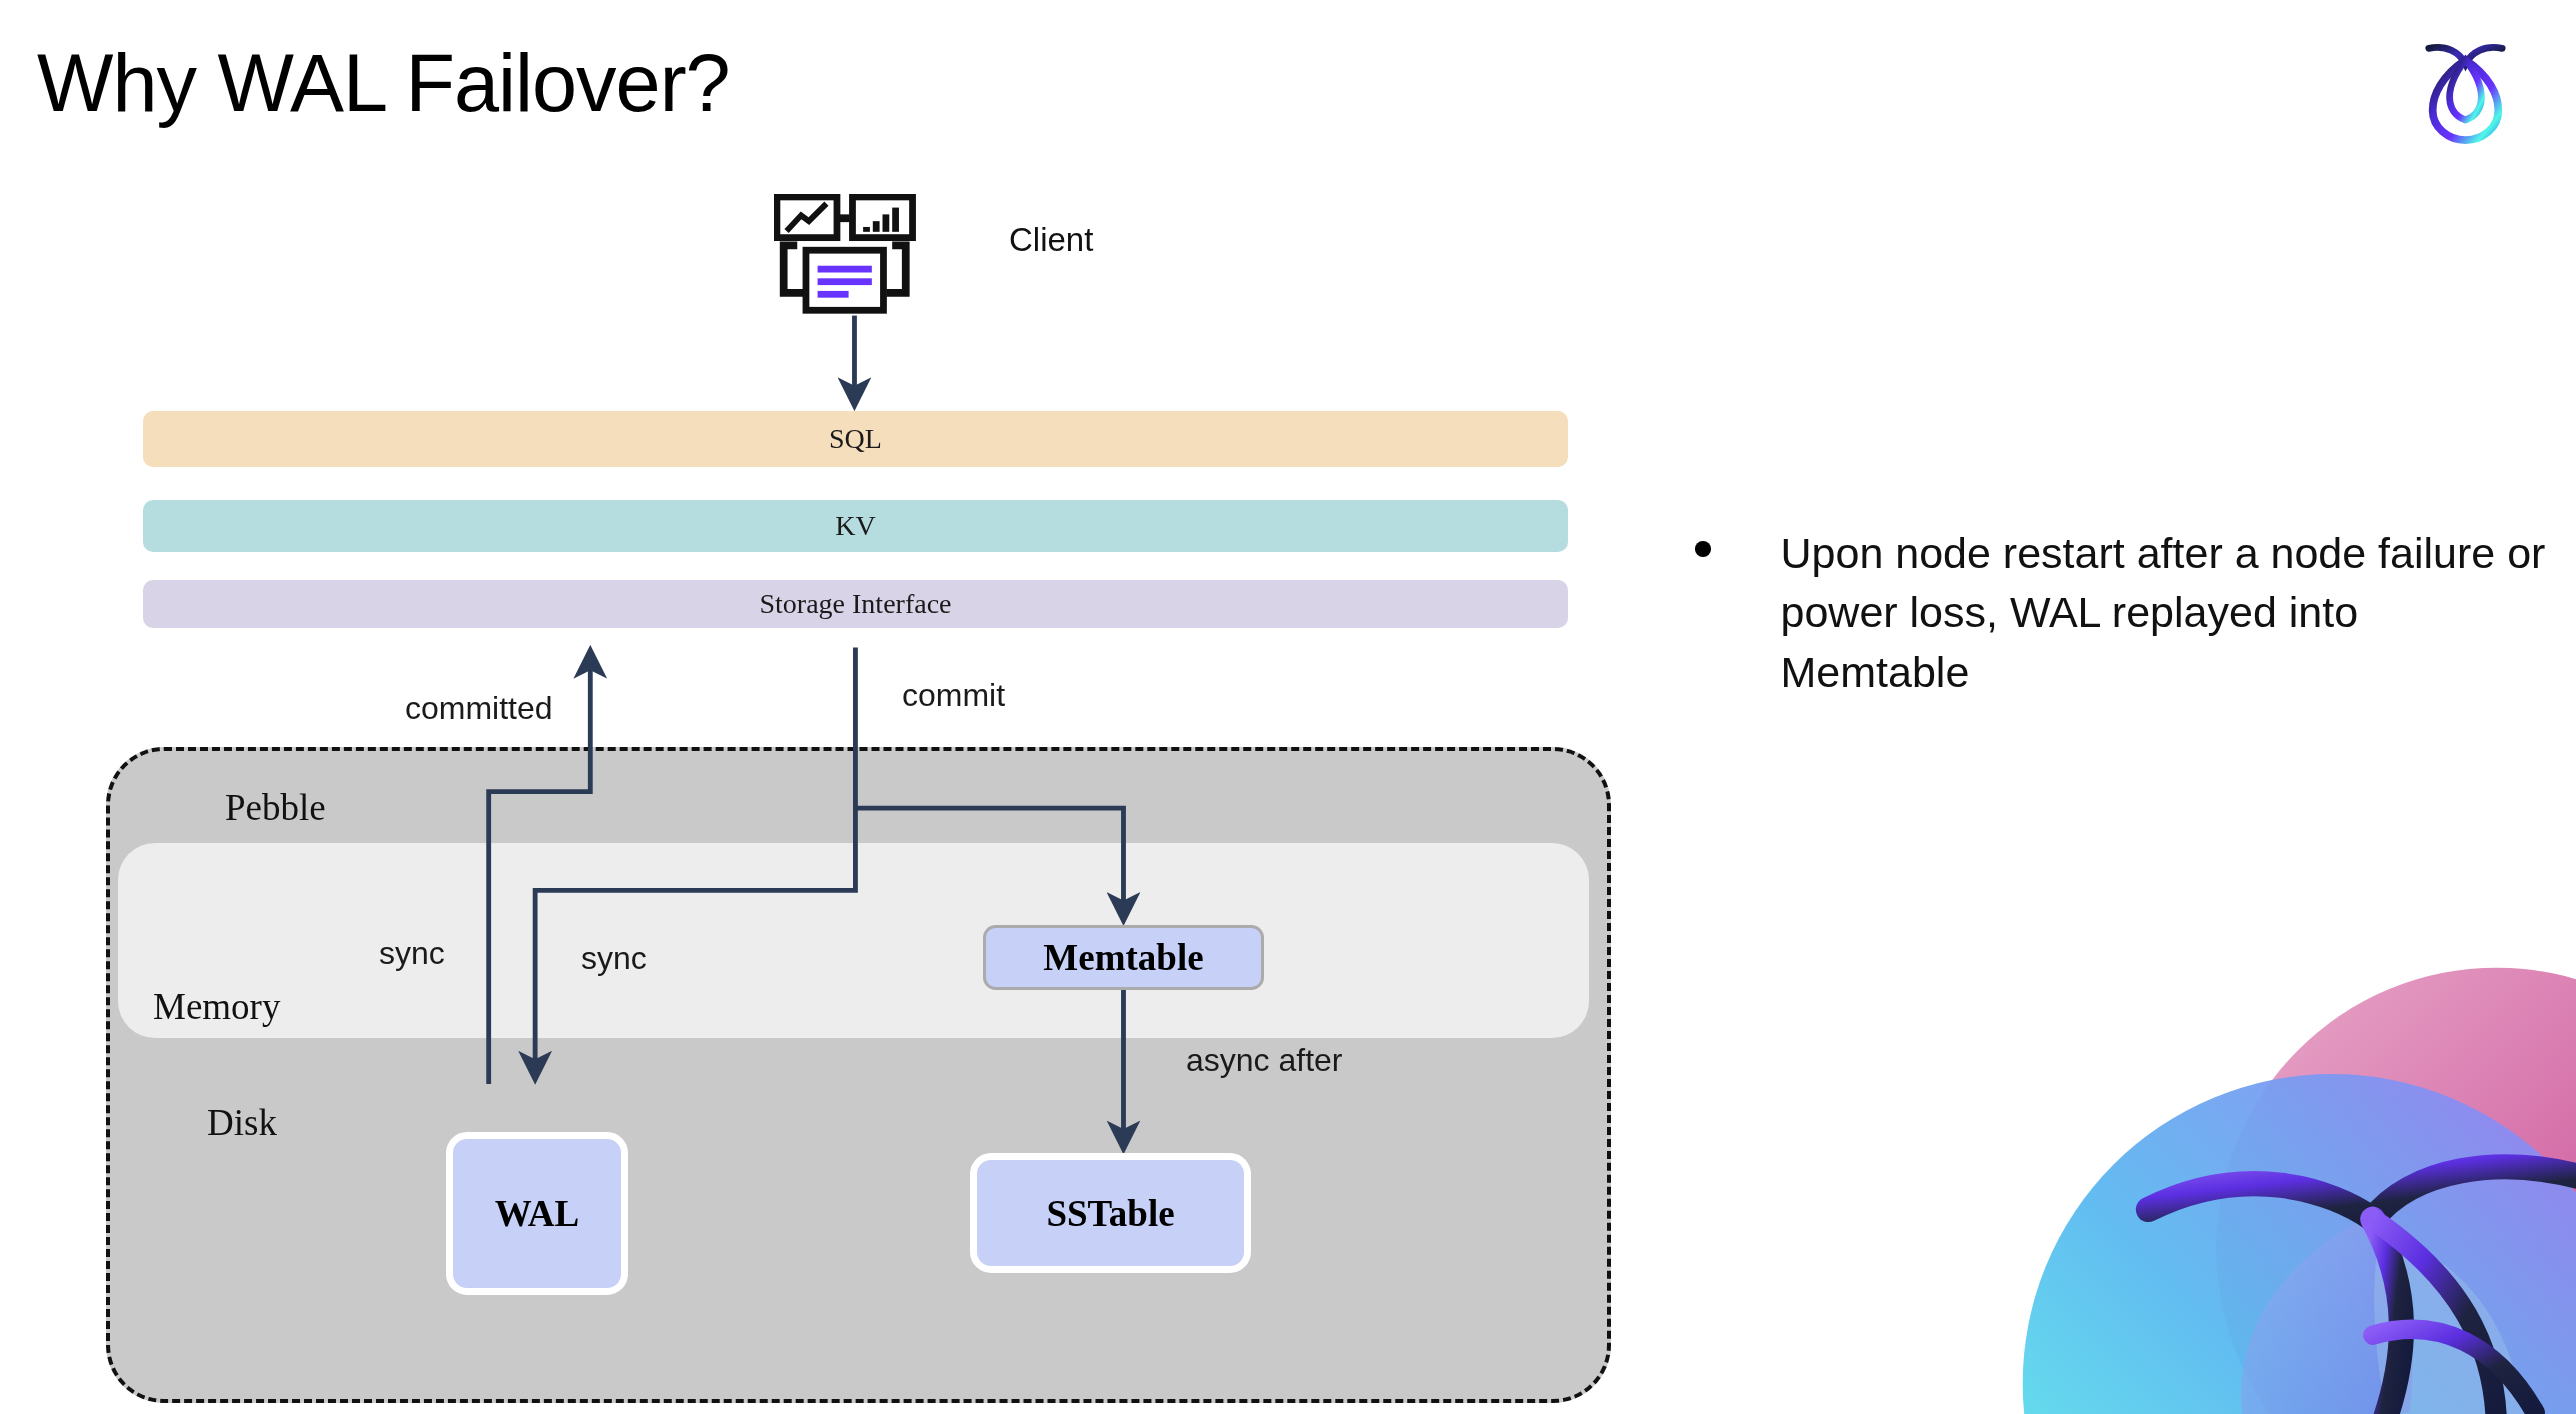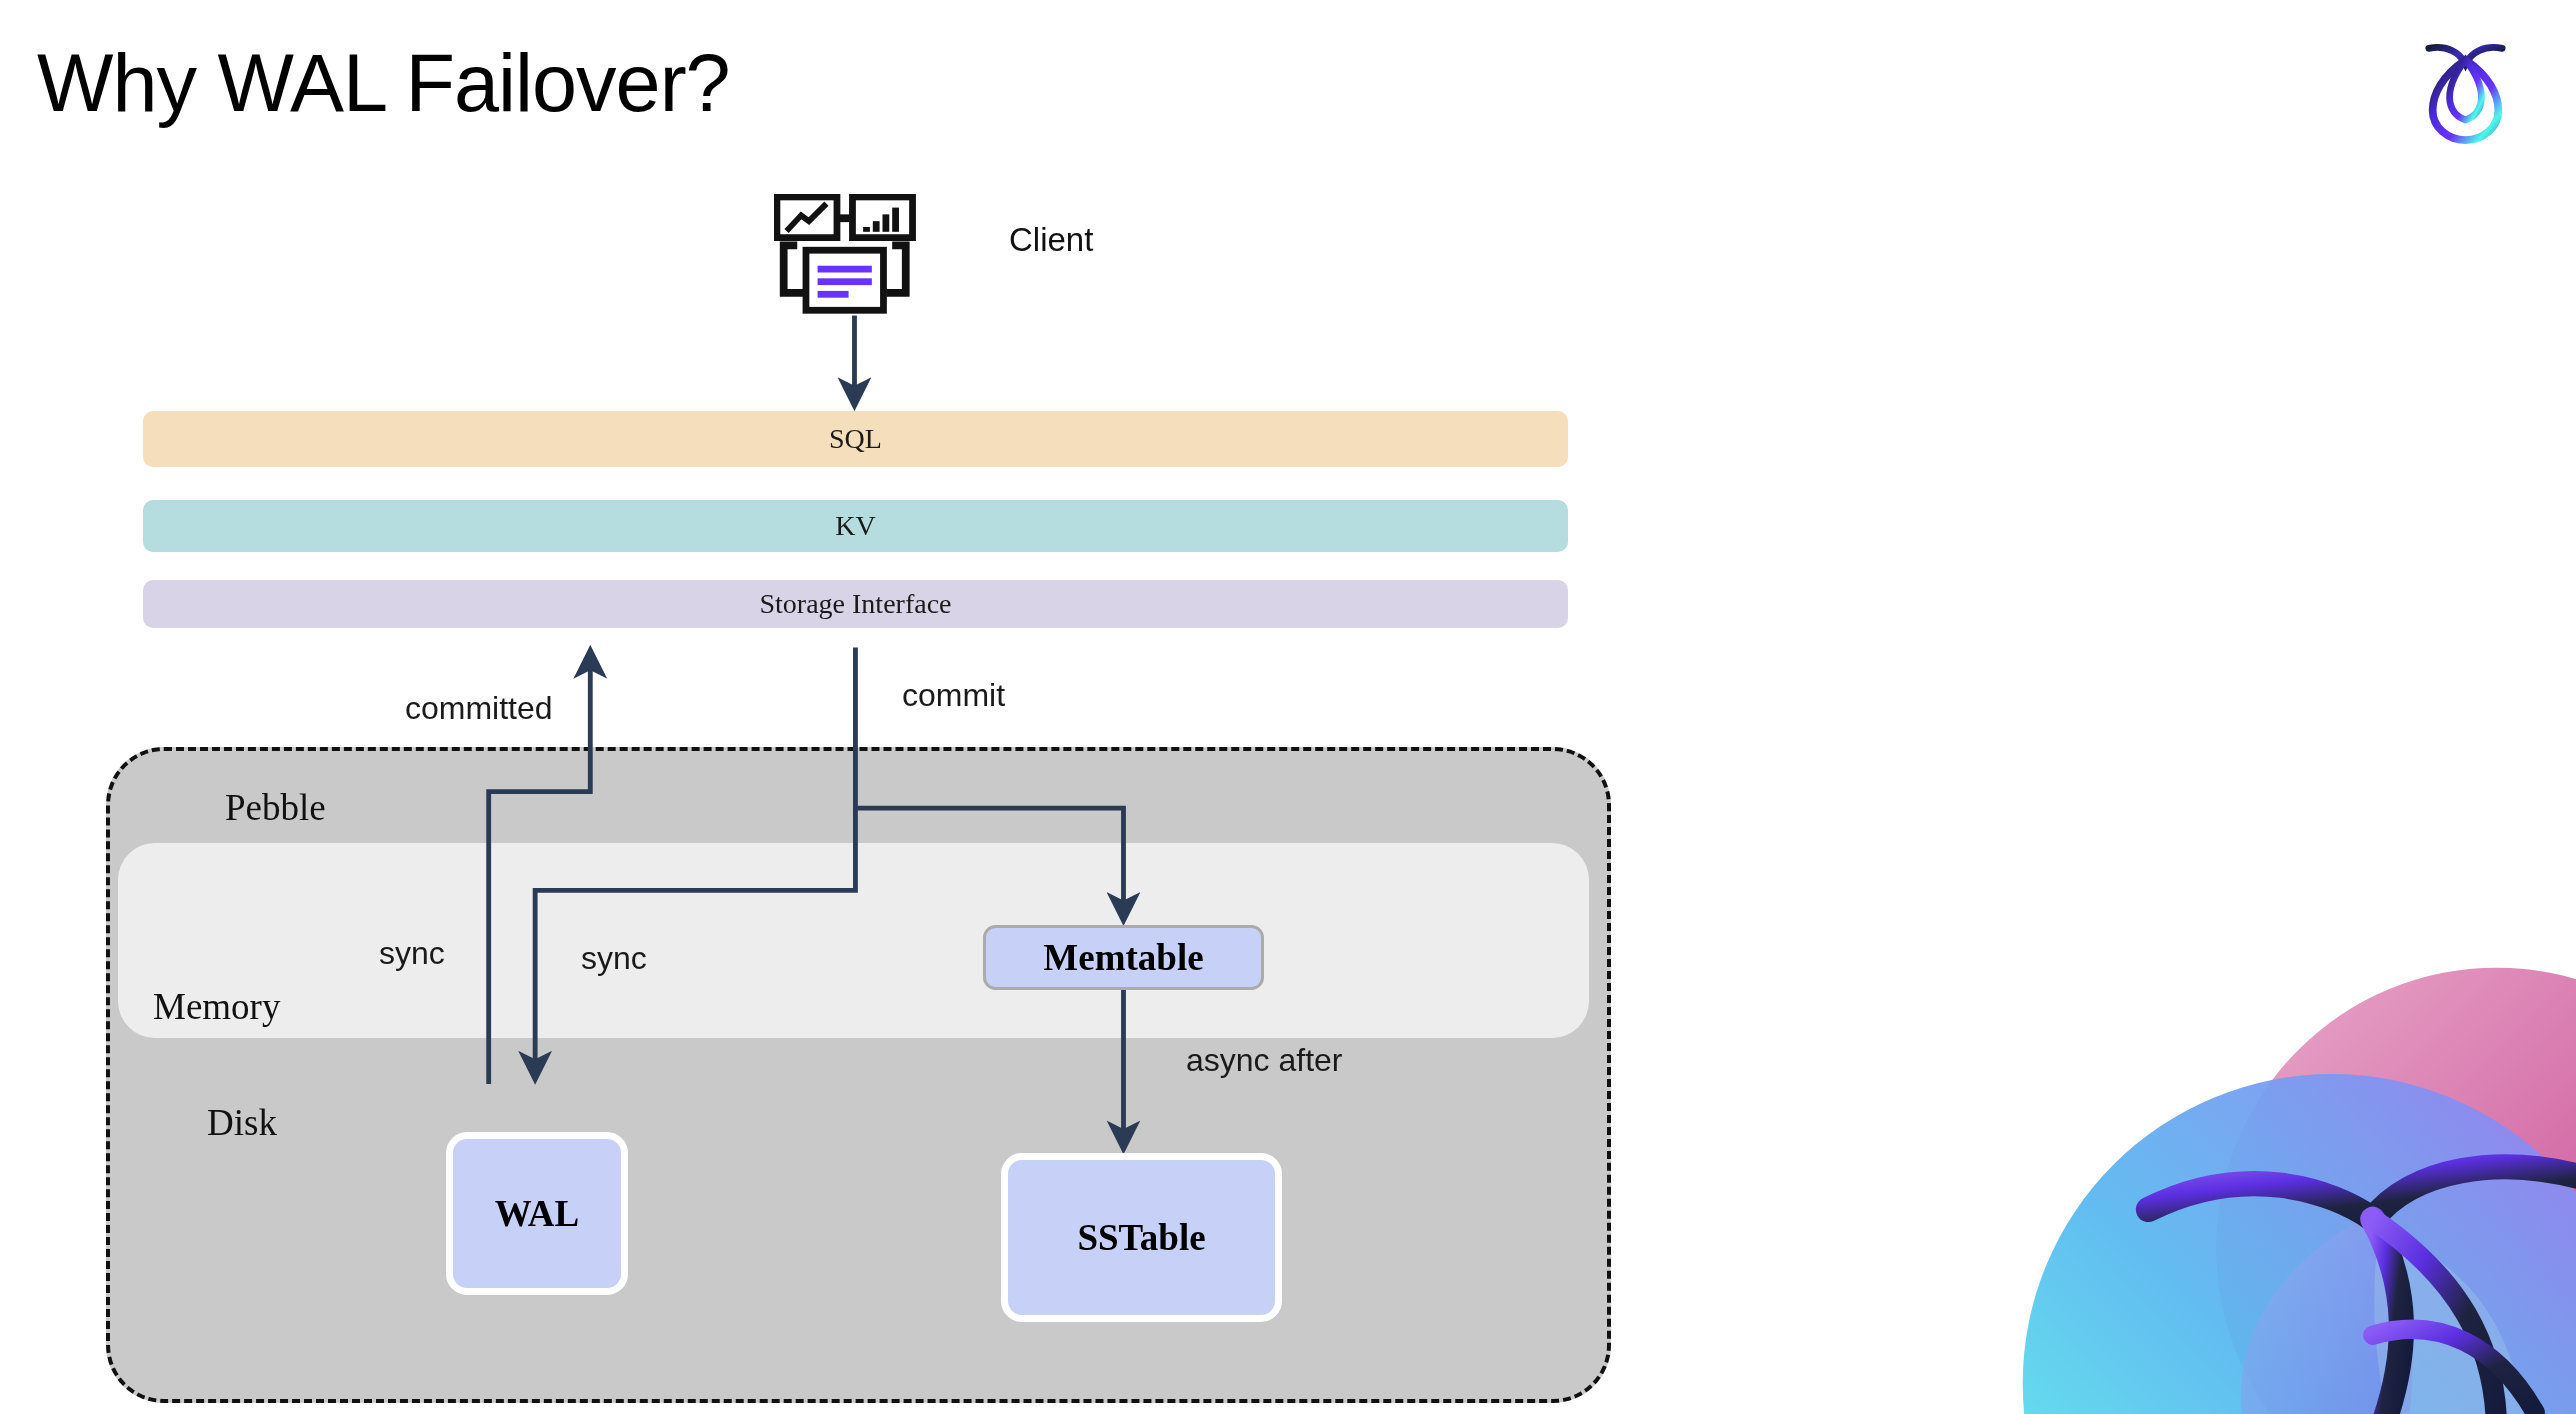--- a/index.html
+++ b/index.html
@@ -156,24 +156,24 @@
     left: 446px;
     top: 1084px;
     width: 182px;
     height: 163px;
     border: 7.7px solid #ffffff;
     border-radius: 21px;
     font-size: 37px;
     margin-top: 48px;
   }
   #node-sstable {
-    left: 1001px;
+    left: 970px;
     top: 1153px;
     width: 281px;
-    height: 169px;
+    height: 120px;
     border: 7.7px solid #ffffff;
     border-radius: 21px;
     font-size: 37px;
     align-items: center;
   }
 
   
   #arrow-layer {
     position: absolute;
     left: 0; top: 0;
@@ -368,14 +368,18 @@
   <span>SSTable</span>
 </div>
 
 <div class="edge-label" id="label-committed">committed</div>
 <div class="edge-label" id="label-commit">commit</div>
 <div class="edge-label" id="label-sync-1">sync</div>
 <div class="edge-label" id="label-sync-2">sync</div>
 <div class="edge-label" id="label-async">async after</div>
 
 <div id="bullet-list">
+  <div class="bullet-row">
+    <span class="bullet-dot"></span>
+    <span class="bullet-text">Upon node restart after a node failure or power loss, WAL replayed into Memtable</span>
+  </div>
 </div>
 
 
 </body></html>

